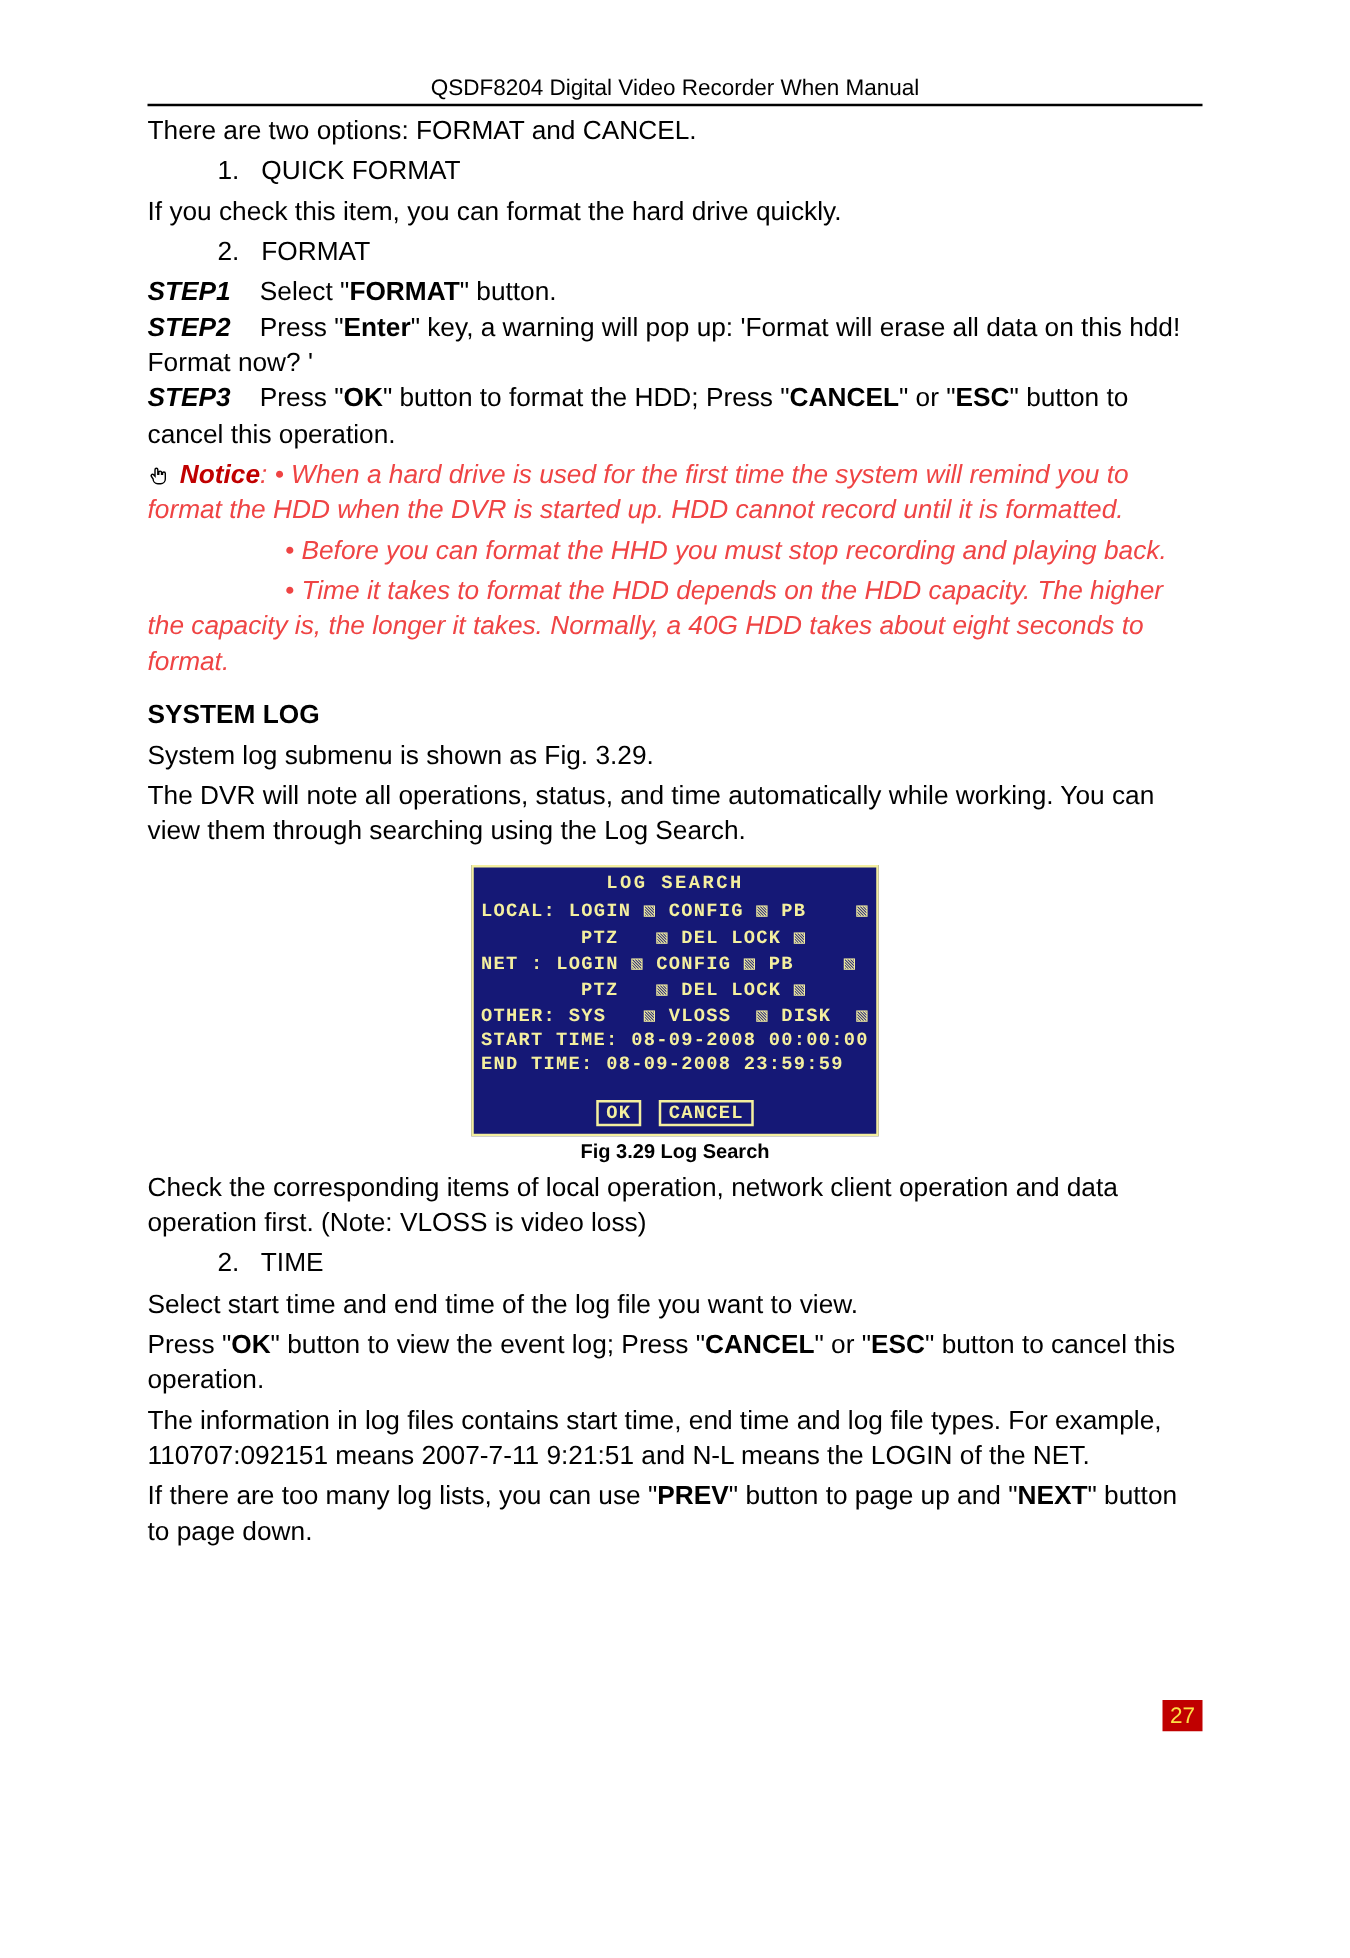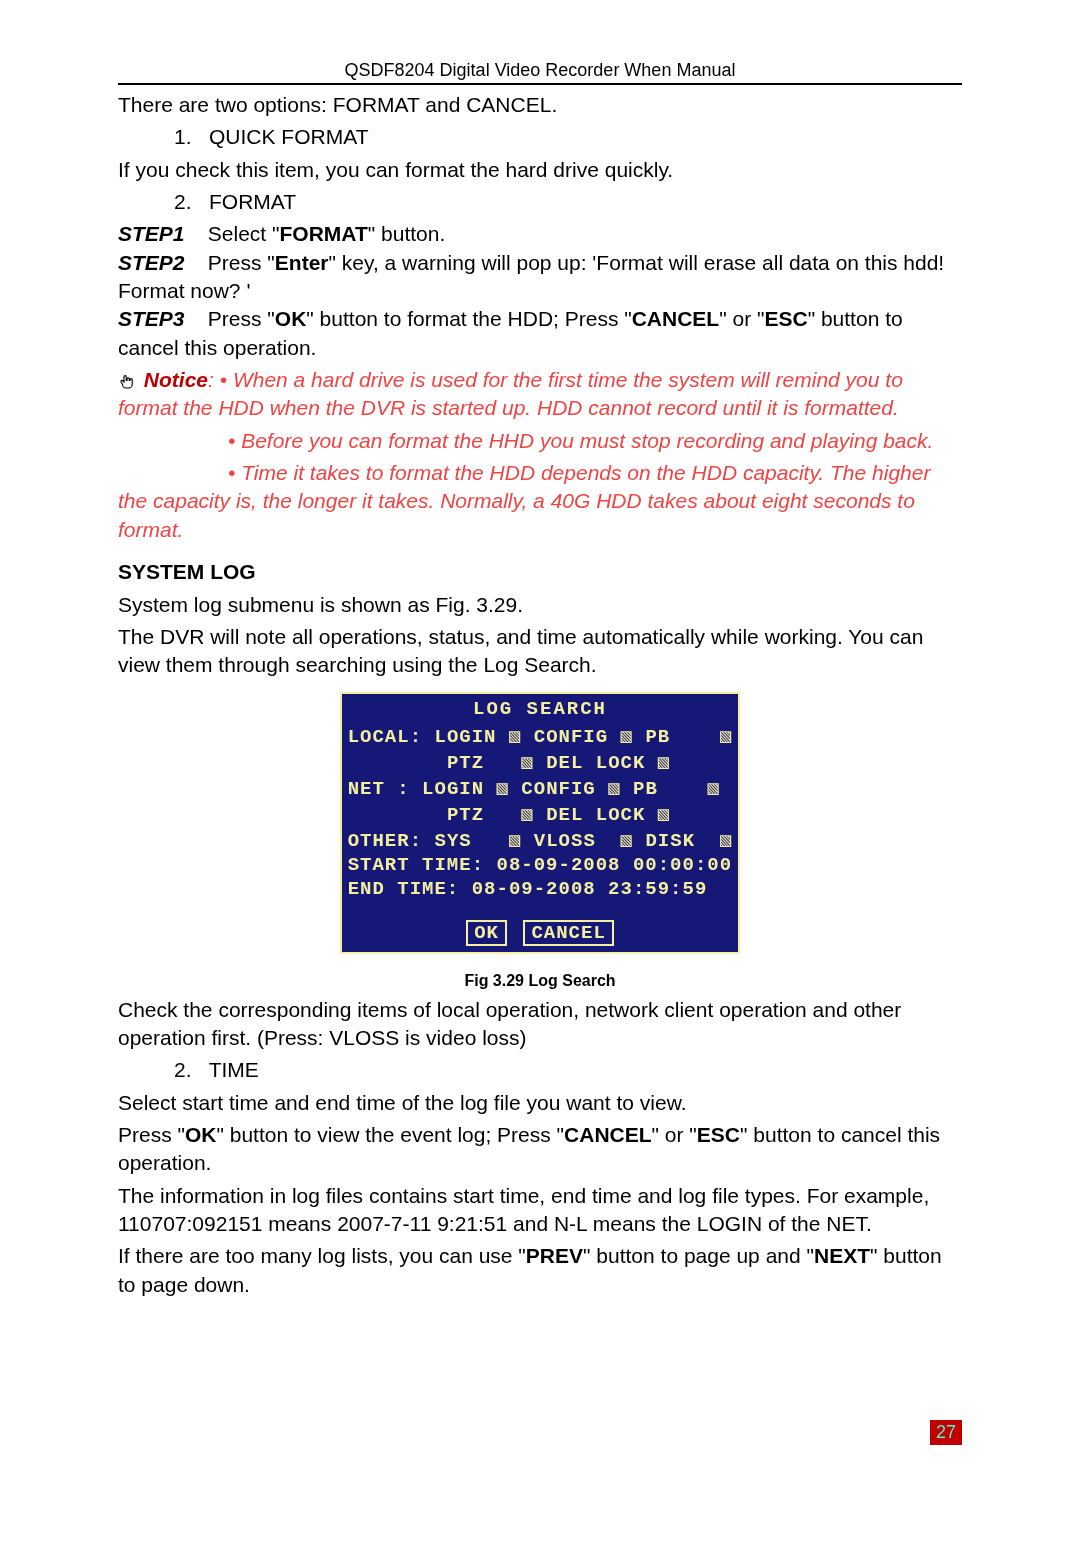--- a/index.html
+++ b/index.html
@@ -35,30 +35,30 @@
     vertical-align: middle;
     margin-right: 2px;
   }
   .figure-wrap {
     text-align: center;
     margin: 12px 0 6px 0;
   }
   .fig-caption {
     font-size: 16px;
     font-weight: bold;
-    margin-top: 18px;
+    margin-top: 4px;
   }
   
   .dvr {
     display: inline-block;
     background: #151876;
     color: #f4ef9f;
     font-family: "Courier New", monospace;
     font-weight: bold;
-    font-size: 19px;
+    font-size: 15px;
     border: 2px solid #f4ef9f;
     padding: 4px 6px 6px 6px;
     text-align: left;
     letter-spacing: 1px;
   }
   .dvr .dvr-title {
     text-align: center;
     margin-bottom: 4px;
     letter-spacing: 2px;
   }
@@ -73,21 +73,21 @@
     color: #f4ef9f;
   }
   .page-num {
     position: relative;
     text-align: right;
     margin-top: 120px;
   }
   .page-num .box {
     display: inline-block;
     background: #c00000;
-    color: #5eead4;
+    color: #fde047;
     padding: 2px 6px;
     font-size: 18px;
   }
   .section-space { height: 10px; }
   .step-block { line-height: 1.35; }
   .step-lbl { font-weight: bold; display:inline-block; width:84px;font-style:italic; }
 </style>
 </head>
 <body>
 
@@ -181,21 +181,21 @@
         <span>08-09-2008 23:59:59</span>
       </div>
       <div class="btns">
         <span class="btn">OK</span>
         <span class="btn">CANCEL</span>
       </div>
     </div>
     <div class="fig-caption">Fig 3.29 Log Search</div>
   </div>
 
-  <p class="para">Check the corresponding items of local operation, network client operation and other operation first. (Press: VLOSS is video loss)</p>
+  <p class="para">Check the corresponding items of local operation, network client operation and data operation first. (Note: VLOSS is video loss)</p>
 
   <p class="para indent1">
     <span>2.</span>&nbsp;&nbsp;
     <span>TIME</span>
   </p>
   <p class="para">Select start time and end time of the log file you want to view.</p>
 
   <p class="para">
     <span>Press "</span><span class="bold">OK</span><span>" button to view the event log; Press "</span><span class="bold">CANCEL</span><span>" or "</span><span class="bold">ESC</span><span>" button to cancel this operation.</span>
   </p>

